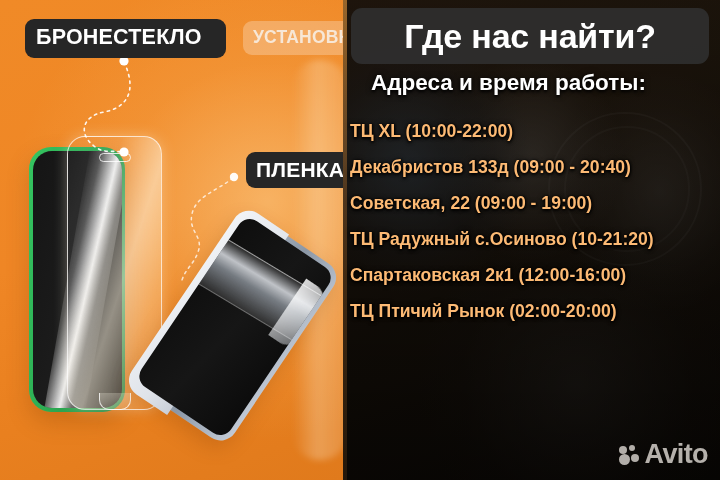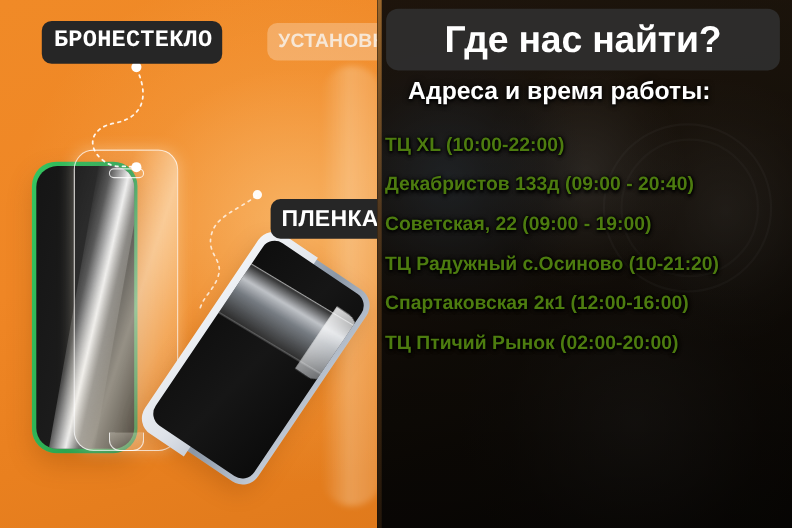--- a/index.html
+++ b/index.html
@@ -57,45 +57,43 @@
     background: #262626;
     border-radius: 9px;
   }
   .badge-ghost {
     background: rgba(255,255,255,0.26);
     border-radius: 9px;
     color: #f7e7d6;
   }
 
   #badge-bronesteklo {
-    left: 38px;
+    left: 25px;
     top: 19px;
-    padding: 8px 9px 9px 11px;
+    padding: 8px 24px 9px 11px;
     font-size: 21.5px;
-    font-family: Liberation Mono, monospace;
   }
   #badge-ustanovka {
     left: 207px;
     top: 21px;
     padding: 8px 10px 8px 10px;
     font-size: 17.5px;
     margin-left: 36px;
   }
   #badge-gidrogel {
     left: 158px;
     top: 116px;
     padding: 7px 10px 8px 10px;
     font-size: 21px;
   }
   #badge-plenka {
     left: 246px;
     top: 152px;
     padding: 7px 10px 8px 10px;
     font-size: 21px;
-    margin-top: 29px;
   }
 
   
   .connector {
     position: absolute;
     left: 0;
     top: 0;
     width: 343px;
     height: 480px;
     pointer-events: none;
@@ -325,21 +323,21 @@
   #address-list {
     position: absolute;
     left: 7px;
     top: 113px;
     width: 370px;
   }
   .addr-row {
     height: 36px;
     display: flex;
     align-items: center;
-    color: #4d7c0f;
+    color: #fdba74;
     font-size: 17.6px;
     font-weight: bold;
     white-space: nowrap;
     text-shadow: 0 2px 3px rgba(0,0,0,0.95), 0 0 5px rgba(0,0,0,0.85), 1px 0 2px rgba(0,0,0,0.8);
   }
 
   
   #avito-watermark {
     position: absolute;
     right: 12px;
@@ -432,15 +430,24 @@
 
     <div id="address-list">
       <div class="addr-row">ТЦ XL  (10:00-22:00)</div>
       <div class="addr-row">Декабристов 133д  (09:00 - 20:40)</div>
       <div class="addr-row">Советская, 22 (09:00 - 19:00)</div>
       <div class="addr-row">ТЦ Радужный с.Осиново  (10-21:20)</div>
       <div class="addr-row">Спартаковская 2к1 (12:00-16:00)</div>
       <div class="addr-row">ТЦ Птичий Рынок (02:00-20:00)</div>
     </div>
 
+    <div id="avito-watermark">
+      <span class="avito-dots">
+        <i class="ad1"></i>
+          <i class="ad2"></i>
+          <i class="ad3"></i>
+          <i class="ad4"></i>
+      </span>
+      <span id="avito-text">Avito</span>
+    </div>
   </div>
 
 </div>
 
 </body></html>

